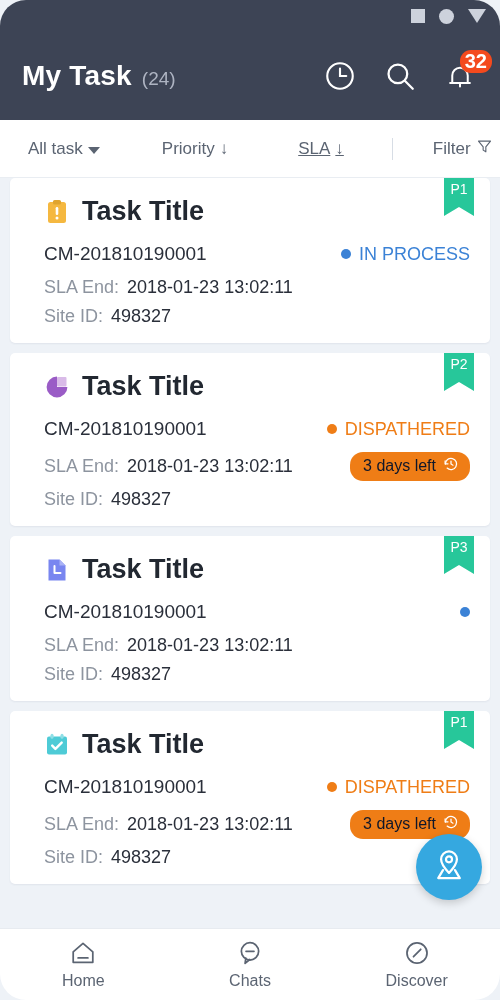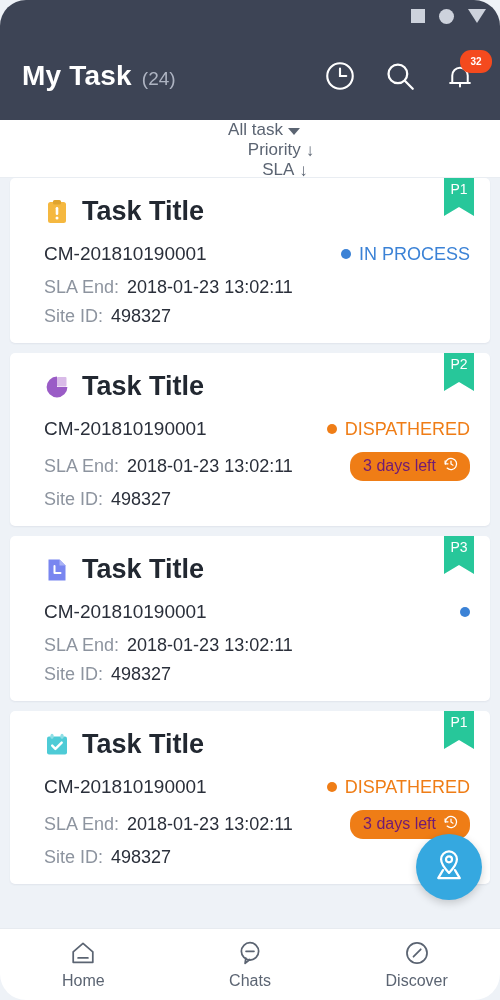--- a/index.html
+++ b/index.html
@@ -34,42 +34,41 @@
   }
   .title-wrap { display: flex; align-items: baseline; gap: 10px; flex: 1; }
   .title { color: #ffffff; font-size: 28px; font-weight: bold; letter-spacing: .2px; }
   .title-count { color: #aeb4c2; font-size: 19px; }
   .hdr-actions { display: flex; align-items: center; gap: 24px; }
   .hdr-icon { width: 36px; height: 36px; position: relative; display:flex; align-items:center; justify-content:center; }
   .hdr-icon svg { display: block; }
   .badge {
     position: absolute; top: -8px; right: -14px;
     background: #f44a1e; color: #fff;
-    font-size: 10px; font-weight: bold;
+    font-size: 20px; font-weight: bold;
     border-radius: 11px; min-width: 32px; height: 23px;
     display: flex; align-items: center; justify-content: center;
     padding: 0 5px;
   }
 
   
   .filterbar {
     height: 58px; background: #ffffff;
     display: flex; align-items: center;
     border-bottom: 1px solid #e9edf2;
     position: relative;
-    flex-direction: column;
   }
   .fb-item {
     color: #5b6472; font-size: 17px;
     display: flex; align-items: center; gap: 5px;
     white-space: nowrap;
   }
   .fb-all  { margin-left: 28px; }
   .fb-pri  { margin-left: 62px; }
-  .fb-sla  { margin-left: 70px; }
+  .fb-sla  { margin-left: 70px; text-decoration: underline; }
   .fb-div  { width:1px; height:22px; background:#d7dde5; margin-left: 48px; }
   .fb-filter { margin-left: 40px; }
   .caret-down {
     width:0;height:0;border-left:6px solid transparent;border-right:6px solid transparent;
     border-top:7px solid #5b6472; margin-top:3px;
   }
   .arrow-dn { font-size: 17px; line-height: 1; }
 
   
   .list {
@@ -106,21 +105,21 @@
   }
   .code { font-size: 19px; color: #2a2f3a; }
   .status { display: flex; align-items: center; gap: 8px; font-size: 18px; }
   .status .dot { width: 10px; height: 10px; border-radius: 50%; display:block; }
 
   .row-sla { display: flex; align-items: center; justify-content: space-between; margin-bottom: 8px; }
   .meta-line { font-size: 18px; color: #8d949f; }
   .meta-line .val-dark { color: #2a2f3a; margin-left: 8px; }
 
   .days-pill {
-    background: #ef7d16; color: #701a75;
+    background: #ef7d16; color: #0f172a;
     font-size: 16px; border-radius: 13px;
     padding: 4px 11px 5px 13px;
     display: inline-flex; align-items: center; gap: 7px;
     white-space: nowrap;
   }
 
   
   .fab {
     position: absolute; right: 18px; bottom: 100px;
     width: 66px; height: 66px; border-radius: 50%;

